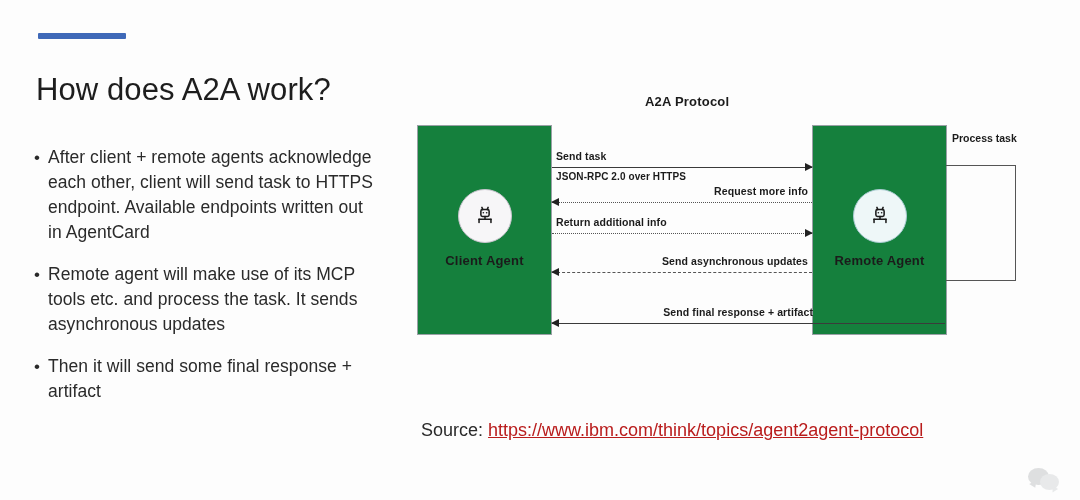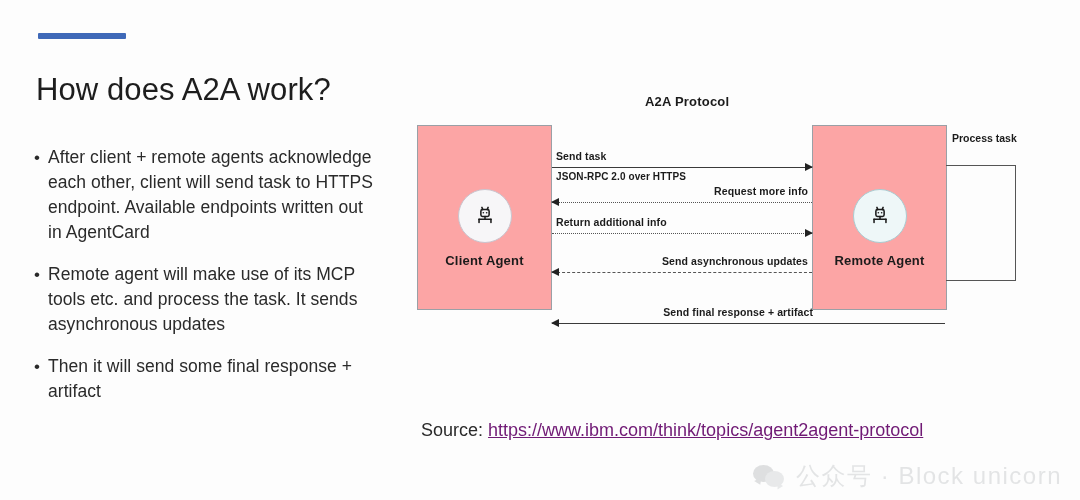--- a/index.html
+++ b/index.html
@@ -40,22 +40,22 @@
   }
 
   
   .diagram{position:absolute;left:400px;top:80px;width:670px;height:290px;}
   .diagram-title{
     position:absolute;left:245px;top:14px;
     font-size:13px;font-weight:700;color:#1b1b1b;
     letter-spacing:.2px;
   }
   .lifeline{
-    position:absolute;top:45px;height:185px;width:135px;
-    background:#fca5a5;border:1px solid #9aa0a6;
+    position:absolute;top:45px;height:210px;width:135px;
+    background:#15803d;border:1px solid #9aa0a6;
     box-sizing:border-box;
   }
   .lifeline.client{left:17px;}
   .lifeline.remote{left:412px;}
   .agent-badge{
     position:absolute;left:50%;top:63px;transform:translateX(-50%);
     width:52px;height:52px;border-radius:50%;
     display:flex;align-items:center;justify-content:center;
   }
   .agent-badge.client-badge{background:#f7f6f8;border:1px solid #c9c4ce;}
@@ -100,21 +100,21 @@
   .selfloop-label{
     position:absolute;left:552px;top:52px;
     font-size:10.5px;font-weight:700;color:#1b1b1b;white-space:nowrap;
   }
 
   
   .source{
     position:absolute;left:421px;top:418px;width:520px;
     font-size:18px;line-height:25px;color:#2a2a2a;
   }
-  .source a{color:#701a75;}
+  .source a{color:#b91c1c;}
 
   
   .watermark{
     position:absolute;right:18px;bottom:8px;
     display:flex;align-items:center;gap:9px;
     opacity:.45;
   }
   .wechat-mark{position:relative;width:34px;height:26px;}
   .wechat-mark .b1{
     position:absolute;left:0;top:2px;width:21px;height:17px;
@@ -240,16 +240,15 @@
 
   <div class="source">
     <span>Source: </span><a href="#">https://www.ibm.com/think/topics/agent2agent-protocol</a>
   </div>
 
   <div class="watermark">
     <span class="wechat-mark">
       <span class="b1"></span>
         <span class="b2"></span>
     </span>
-    <span class="watermark-text">公众号 · Block unicorn</span>
   </div>
 
 </div>
 
 </body></html>

